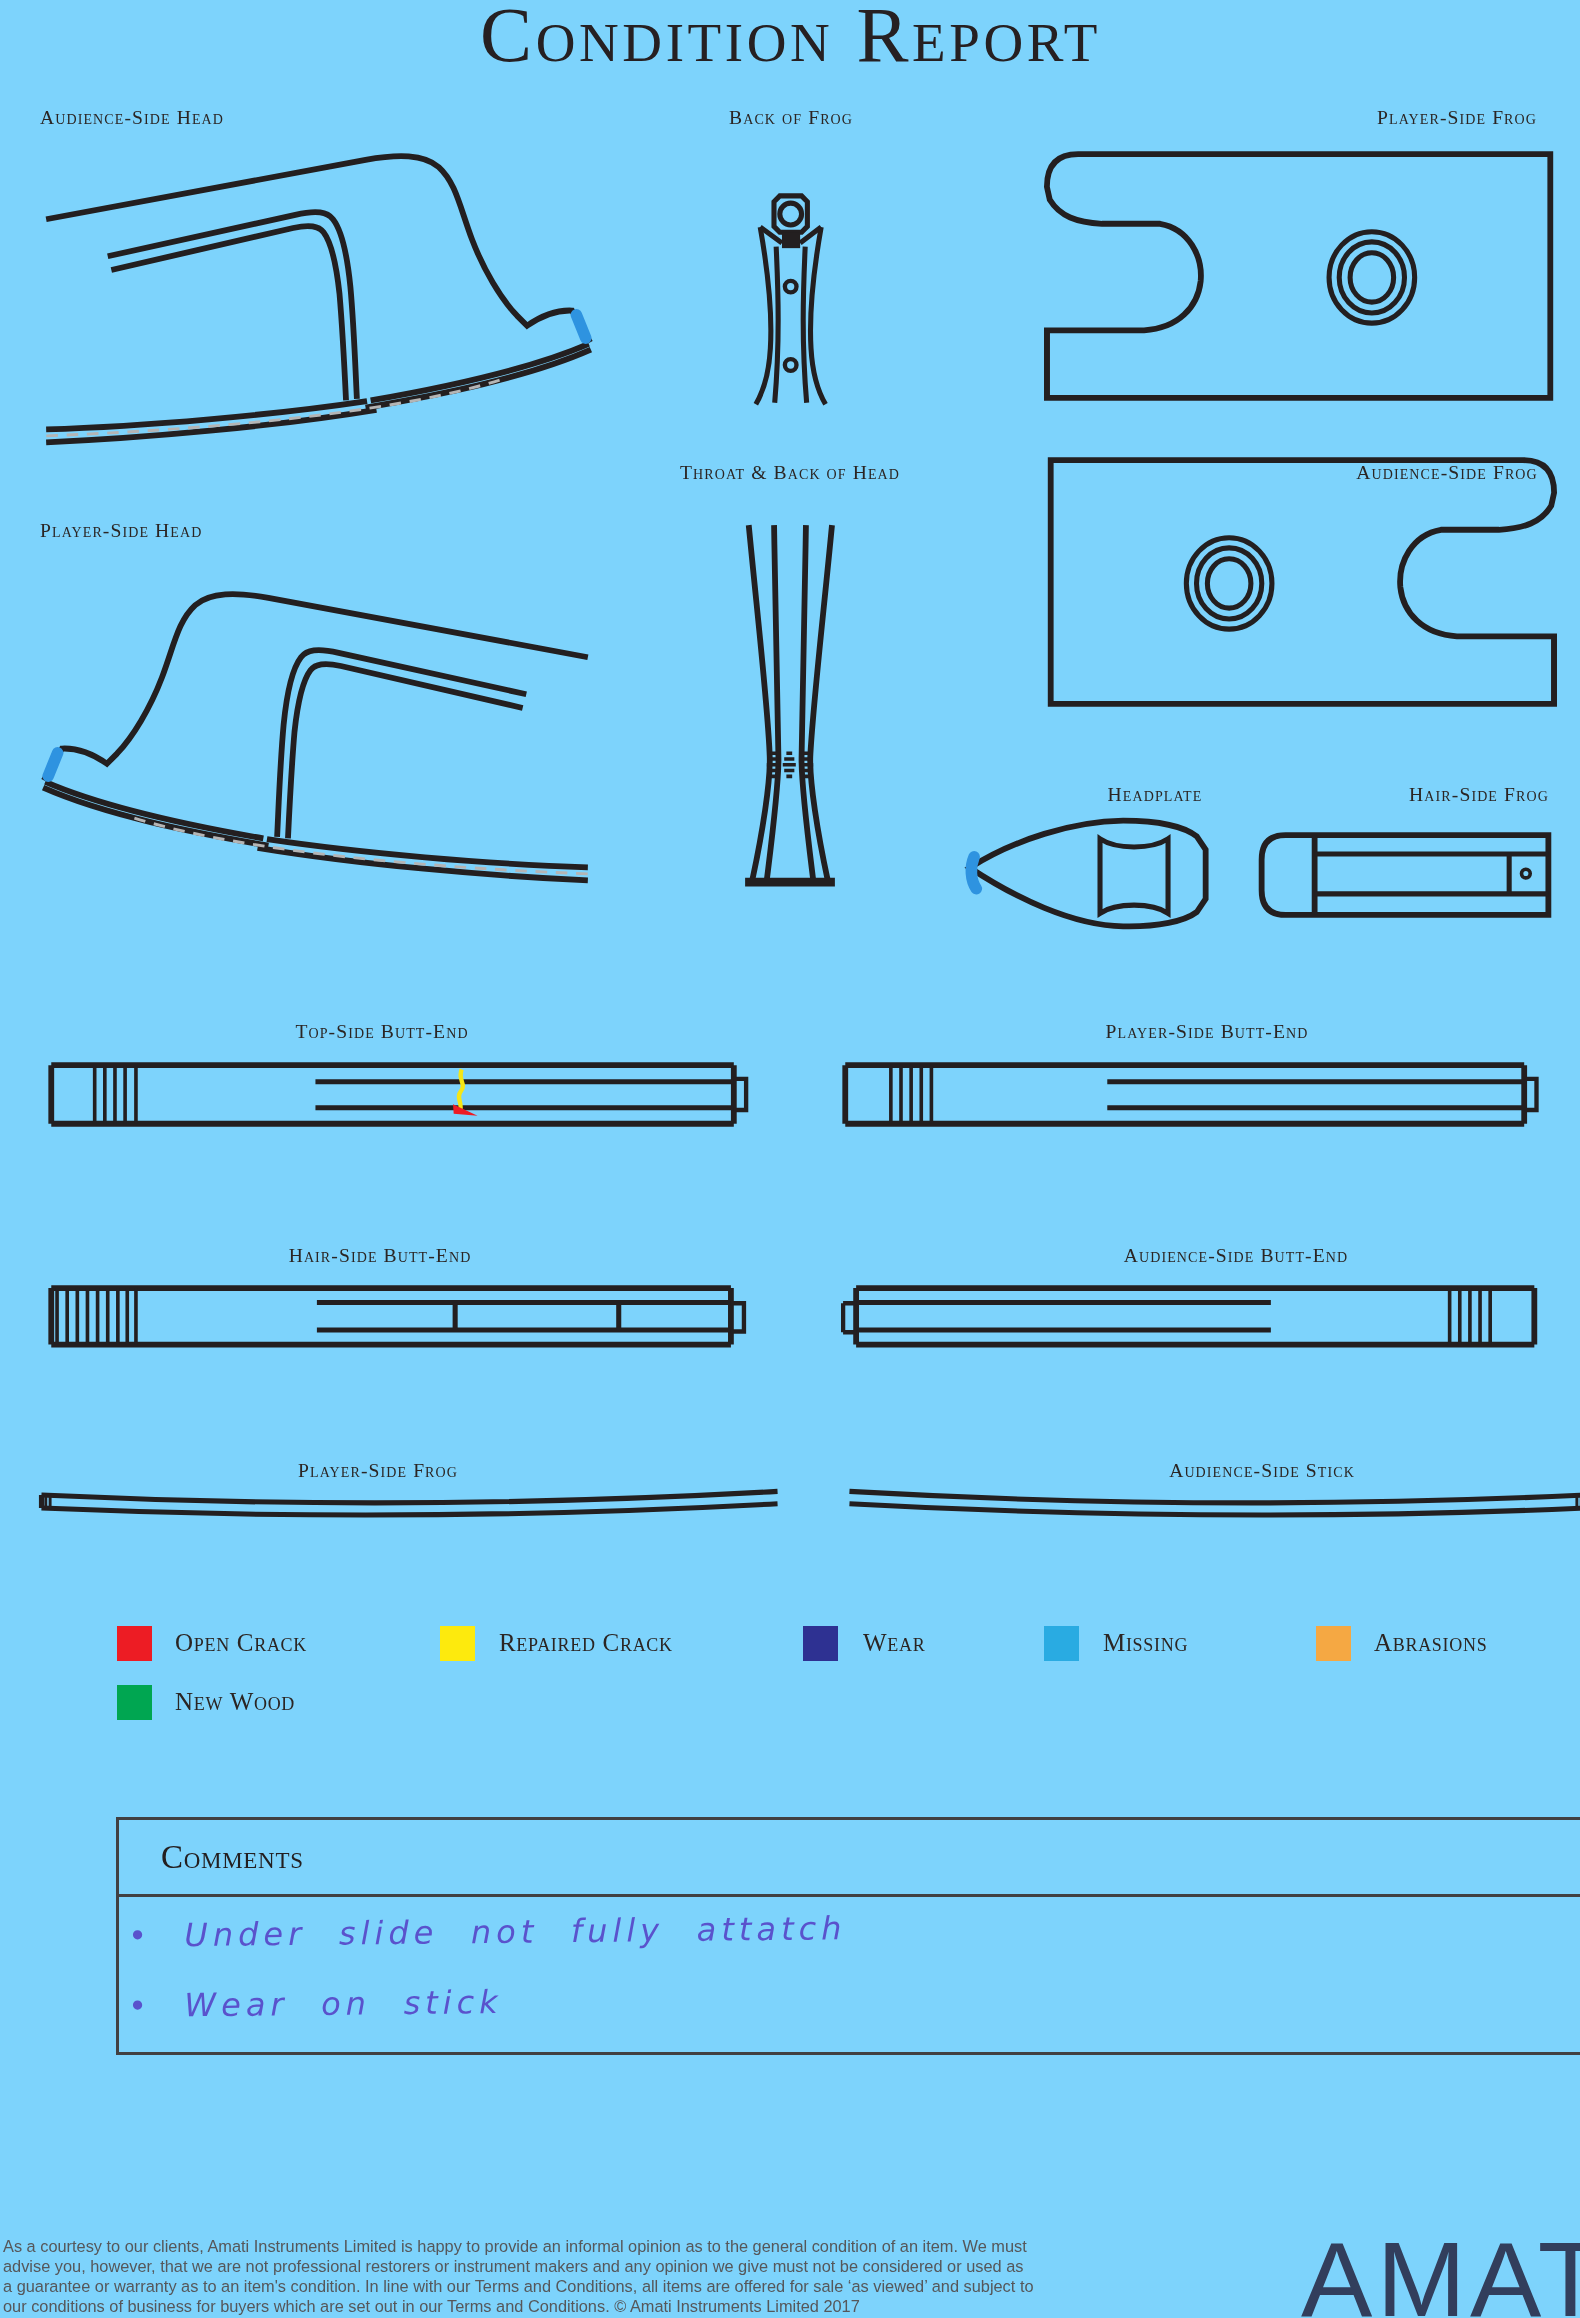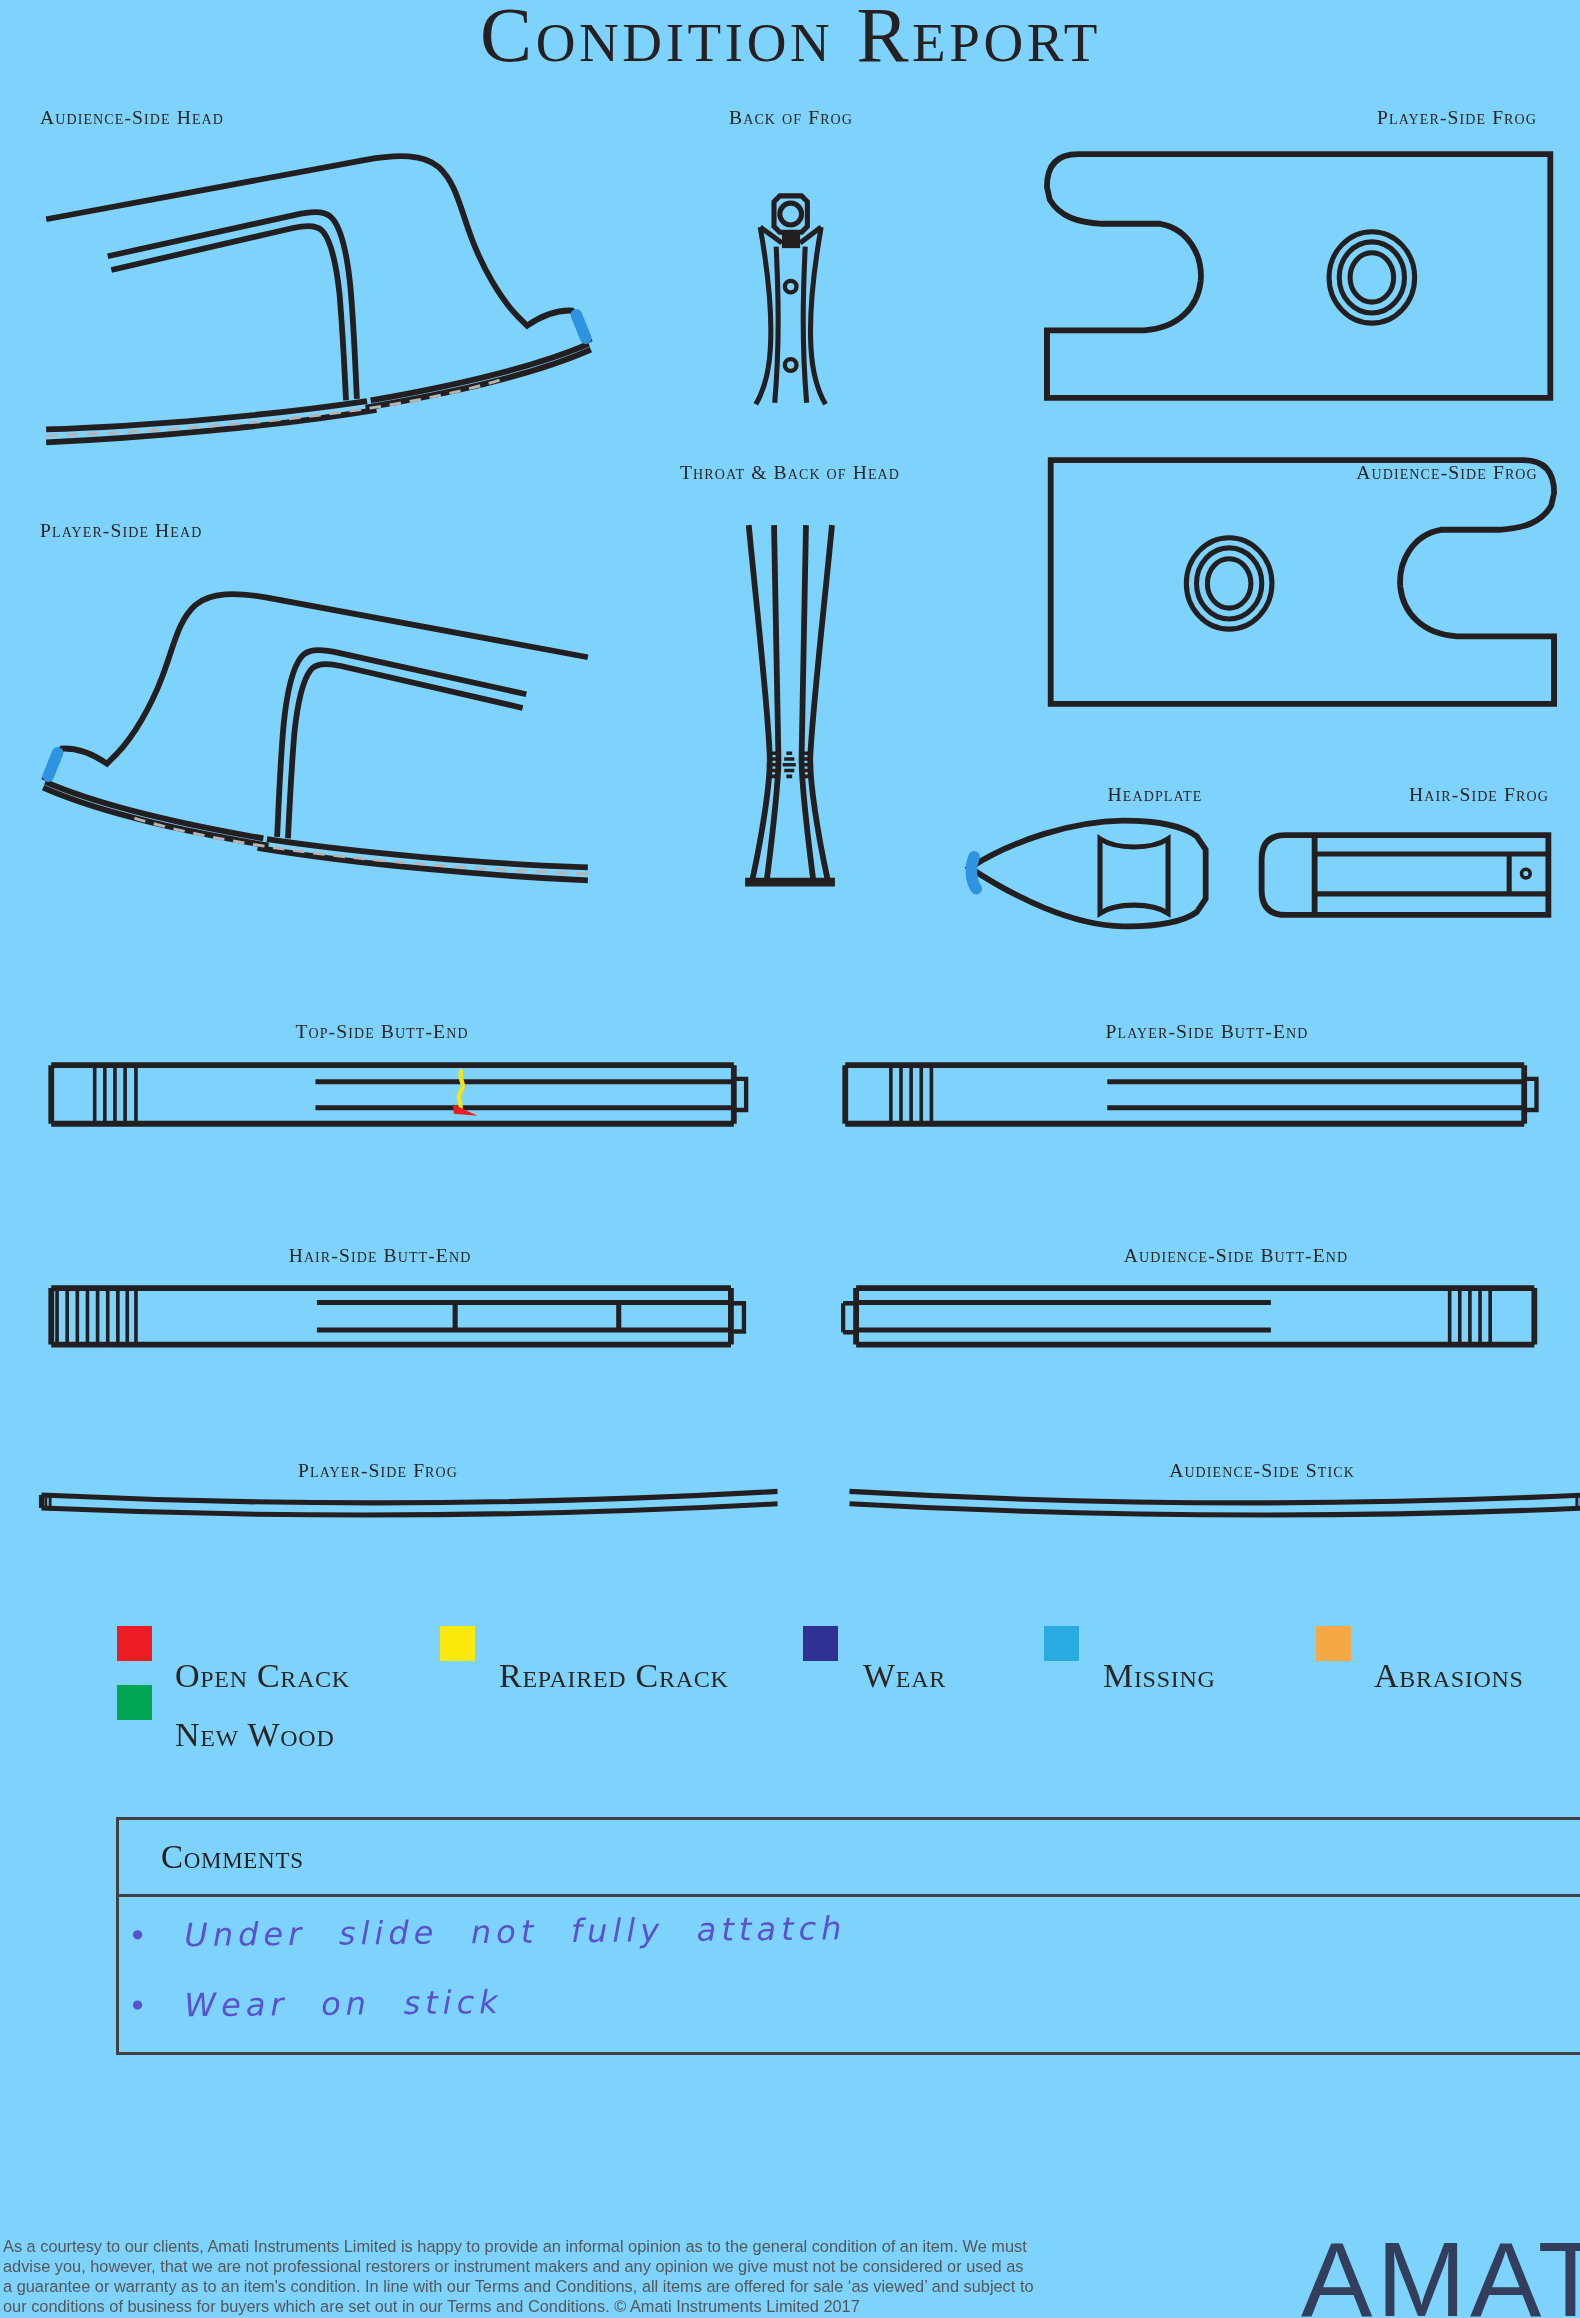--- a/index.html
+++ b/index.html
@@ -7,21 +7,21 @@
         font-family:"Liberation Serif", serif;color:#2b2523;}
   .abs{position:absolute;}
   
   #title{left:0;top:-10px;width:1581px;text-align:center;
          font-size:78px;font-variant:small-caps;letter-spacing:3.6px;color:#262022;}
   
   .seclabel{font-size:19.6px;font-variant:small-caps;letter-spacing:1.1px;color:#2b2523;white-space:nowrap;}
   .ctr{transform:translateX(-50%);}
   
   .swatch{position:absolute;width:35px;height:35px;}
-  .leglabel{position:absolute;font-size:34px;font-variant:small-caps;letter-spacing:0.7px;white-space:nowrap;margin-top:28px;}
+  .leglabel{position:absolute;font-size:25px;font-variant:small-caps;letter-spacing:0.7px;white-space:nowrap;}
   
   #comments-box{left:116px;top:1817px;width:1531px;height:238px;border:3.6px solid #414042;box-sizing:border-box;}
   #comments-head{position:absolute;left:0;top:0;width:100%;height:77px;border-bottom:3.6px solid #414042;box-sizing:border-box;}
   #comments-title{position:absolute;left:42px;top:19px;font-size:33px;font-variant:small-caps;letter-spacing:0.7px;color:#231f20;}
   .note{position:absolute;font-family:"DejaVu Sans", sans-serif;font-style:italic;
         font-size:32px;color:#5a52cc;letter-spacing:5px;word-spacing:17.4px;transform:rotate(-0.6deg);white-space:nowrap;}
   
   #footer-text{left:2.9px;top:2236px;width:1232px;font-family:"Liberation Sans", sans-serif;
                font-size:17.4px;line-height:20px;color:#56575a;white-space:pre-line;
                transform:scaleX(0.94);transform-origin:left top;}

